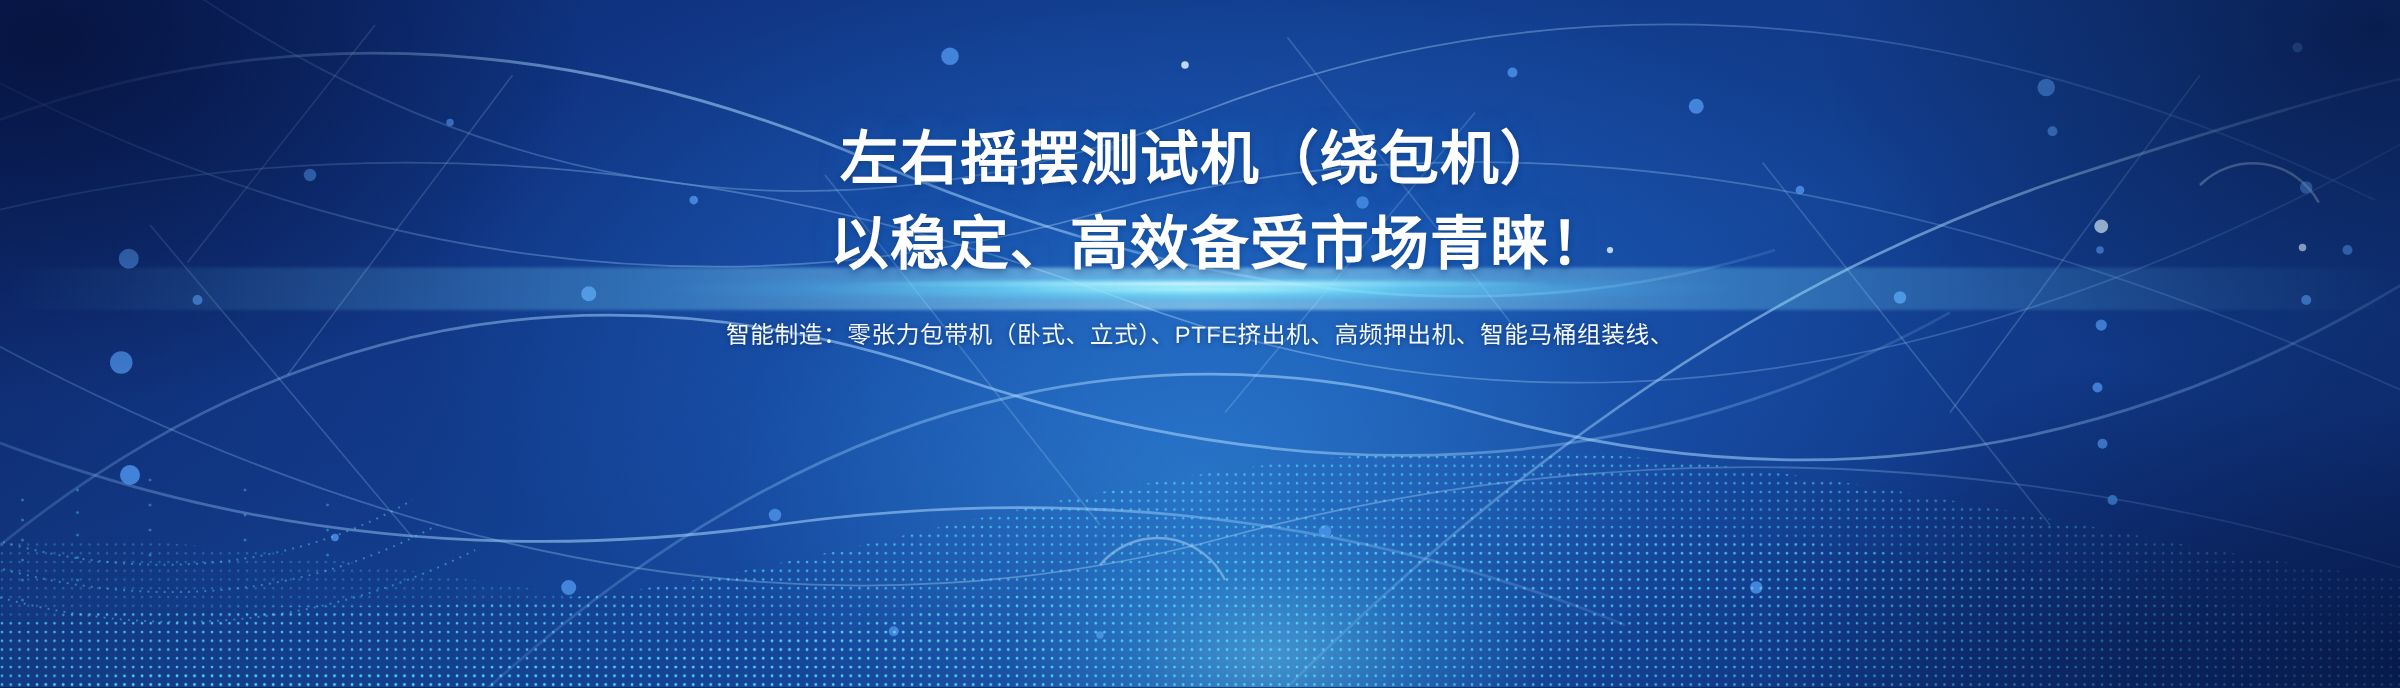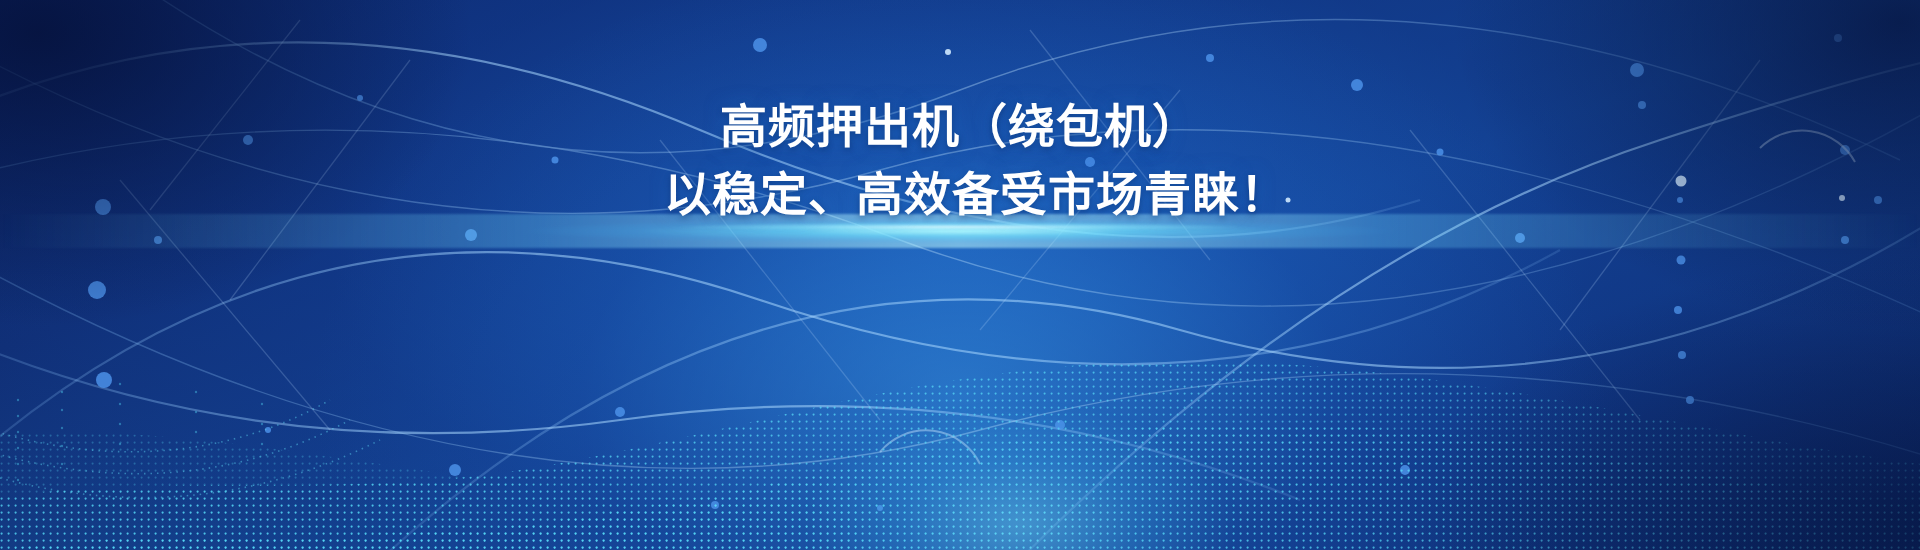--- a/index.html
+++ b/index.html
@@ -306,16 +306,17 @@
       </g>
     </svg>
   </div>
 
   <div class="layer vignette"></div>
   <div class="hotspot"></div>
   <div class="glow-band"></div>
   <div class="glow-core"></div>
 
   <div class="content">
-    <h1 class="headline headline-1">高频押出机（绕包机）</h1>
+    <h1 class="headline headline-1">左右摇摆测试机（绕包机）</h1>
     <h1 class="headline headline-2">以稳定、高效备受市场青睐！</h1>
+    <p class="subline subline-1">智能制造：零张力包带机（卧式、立式）、PTFE挤出机、高频押出机、智能马桶组装线、</p>
   </div>
 </div>
 
 </body></html>

